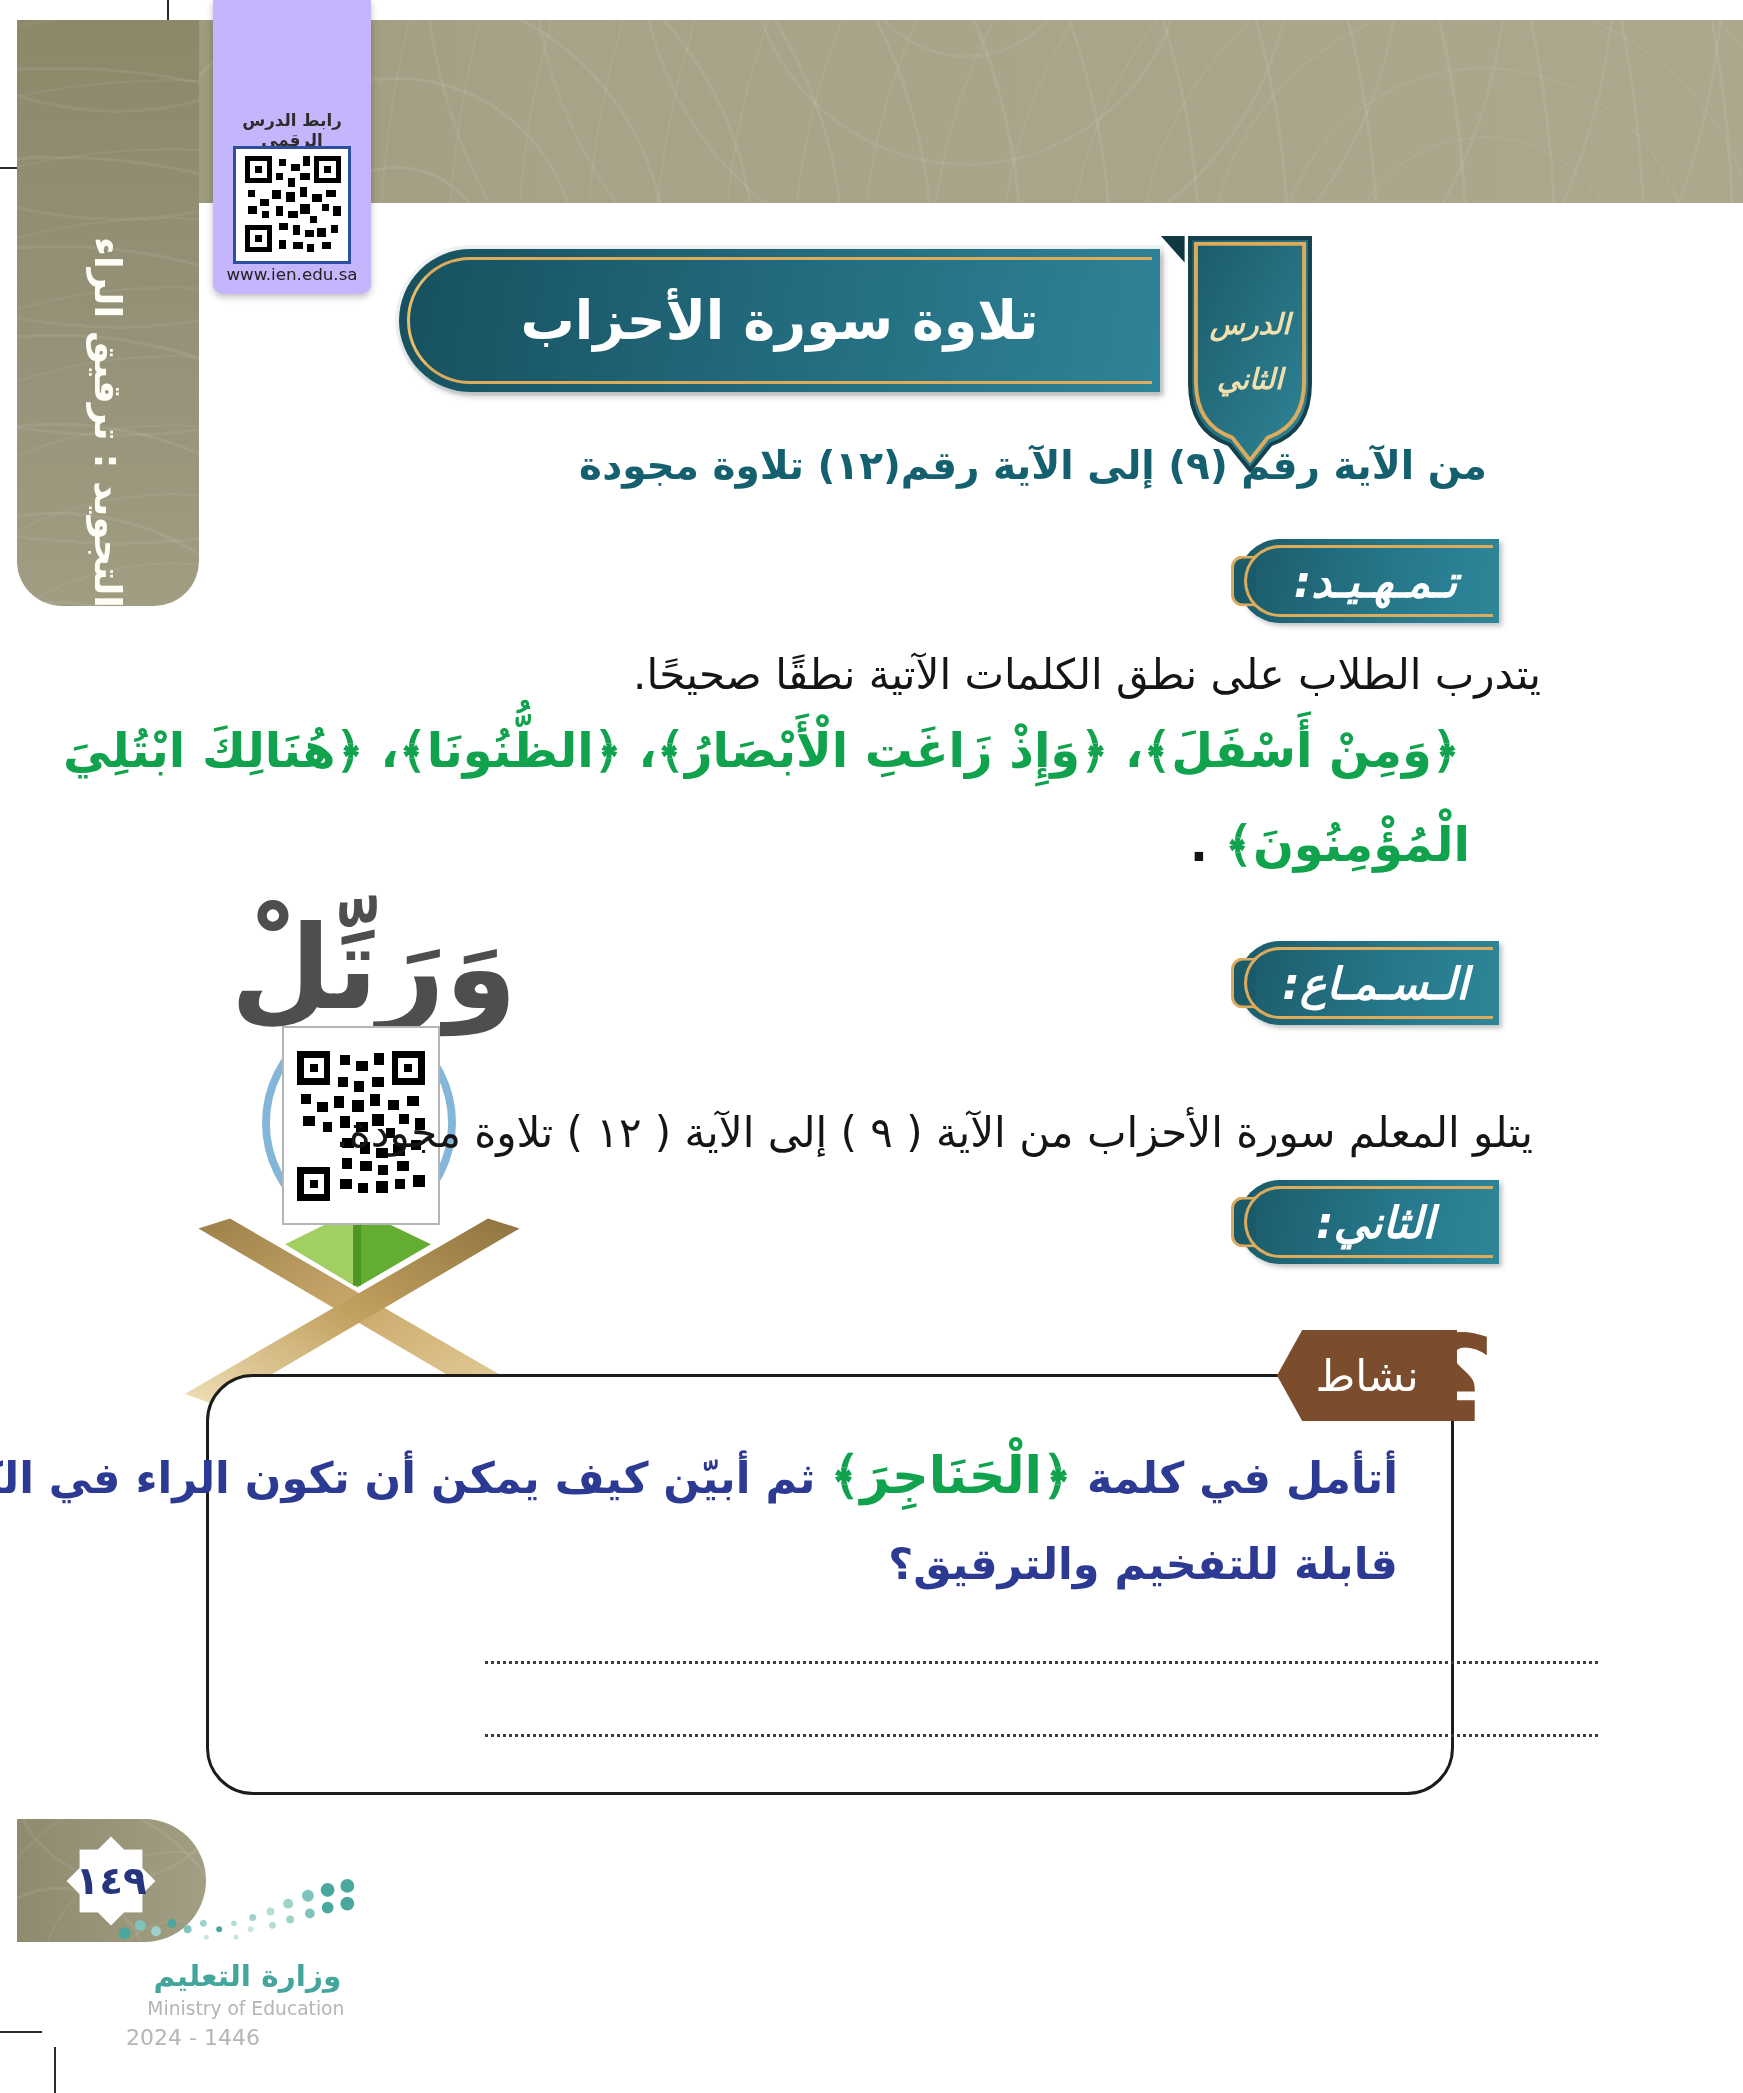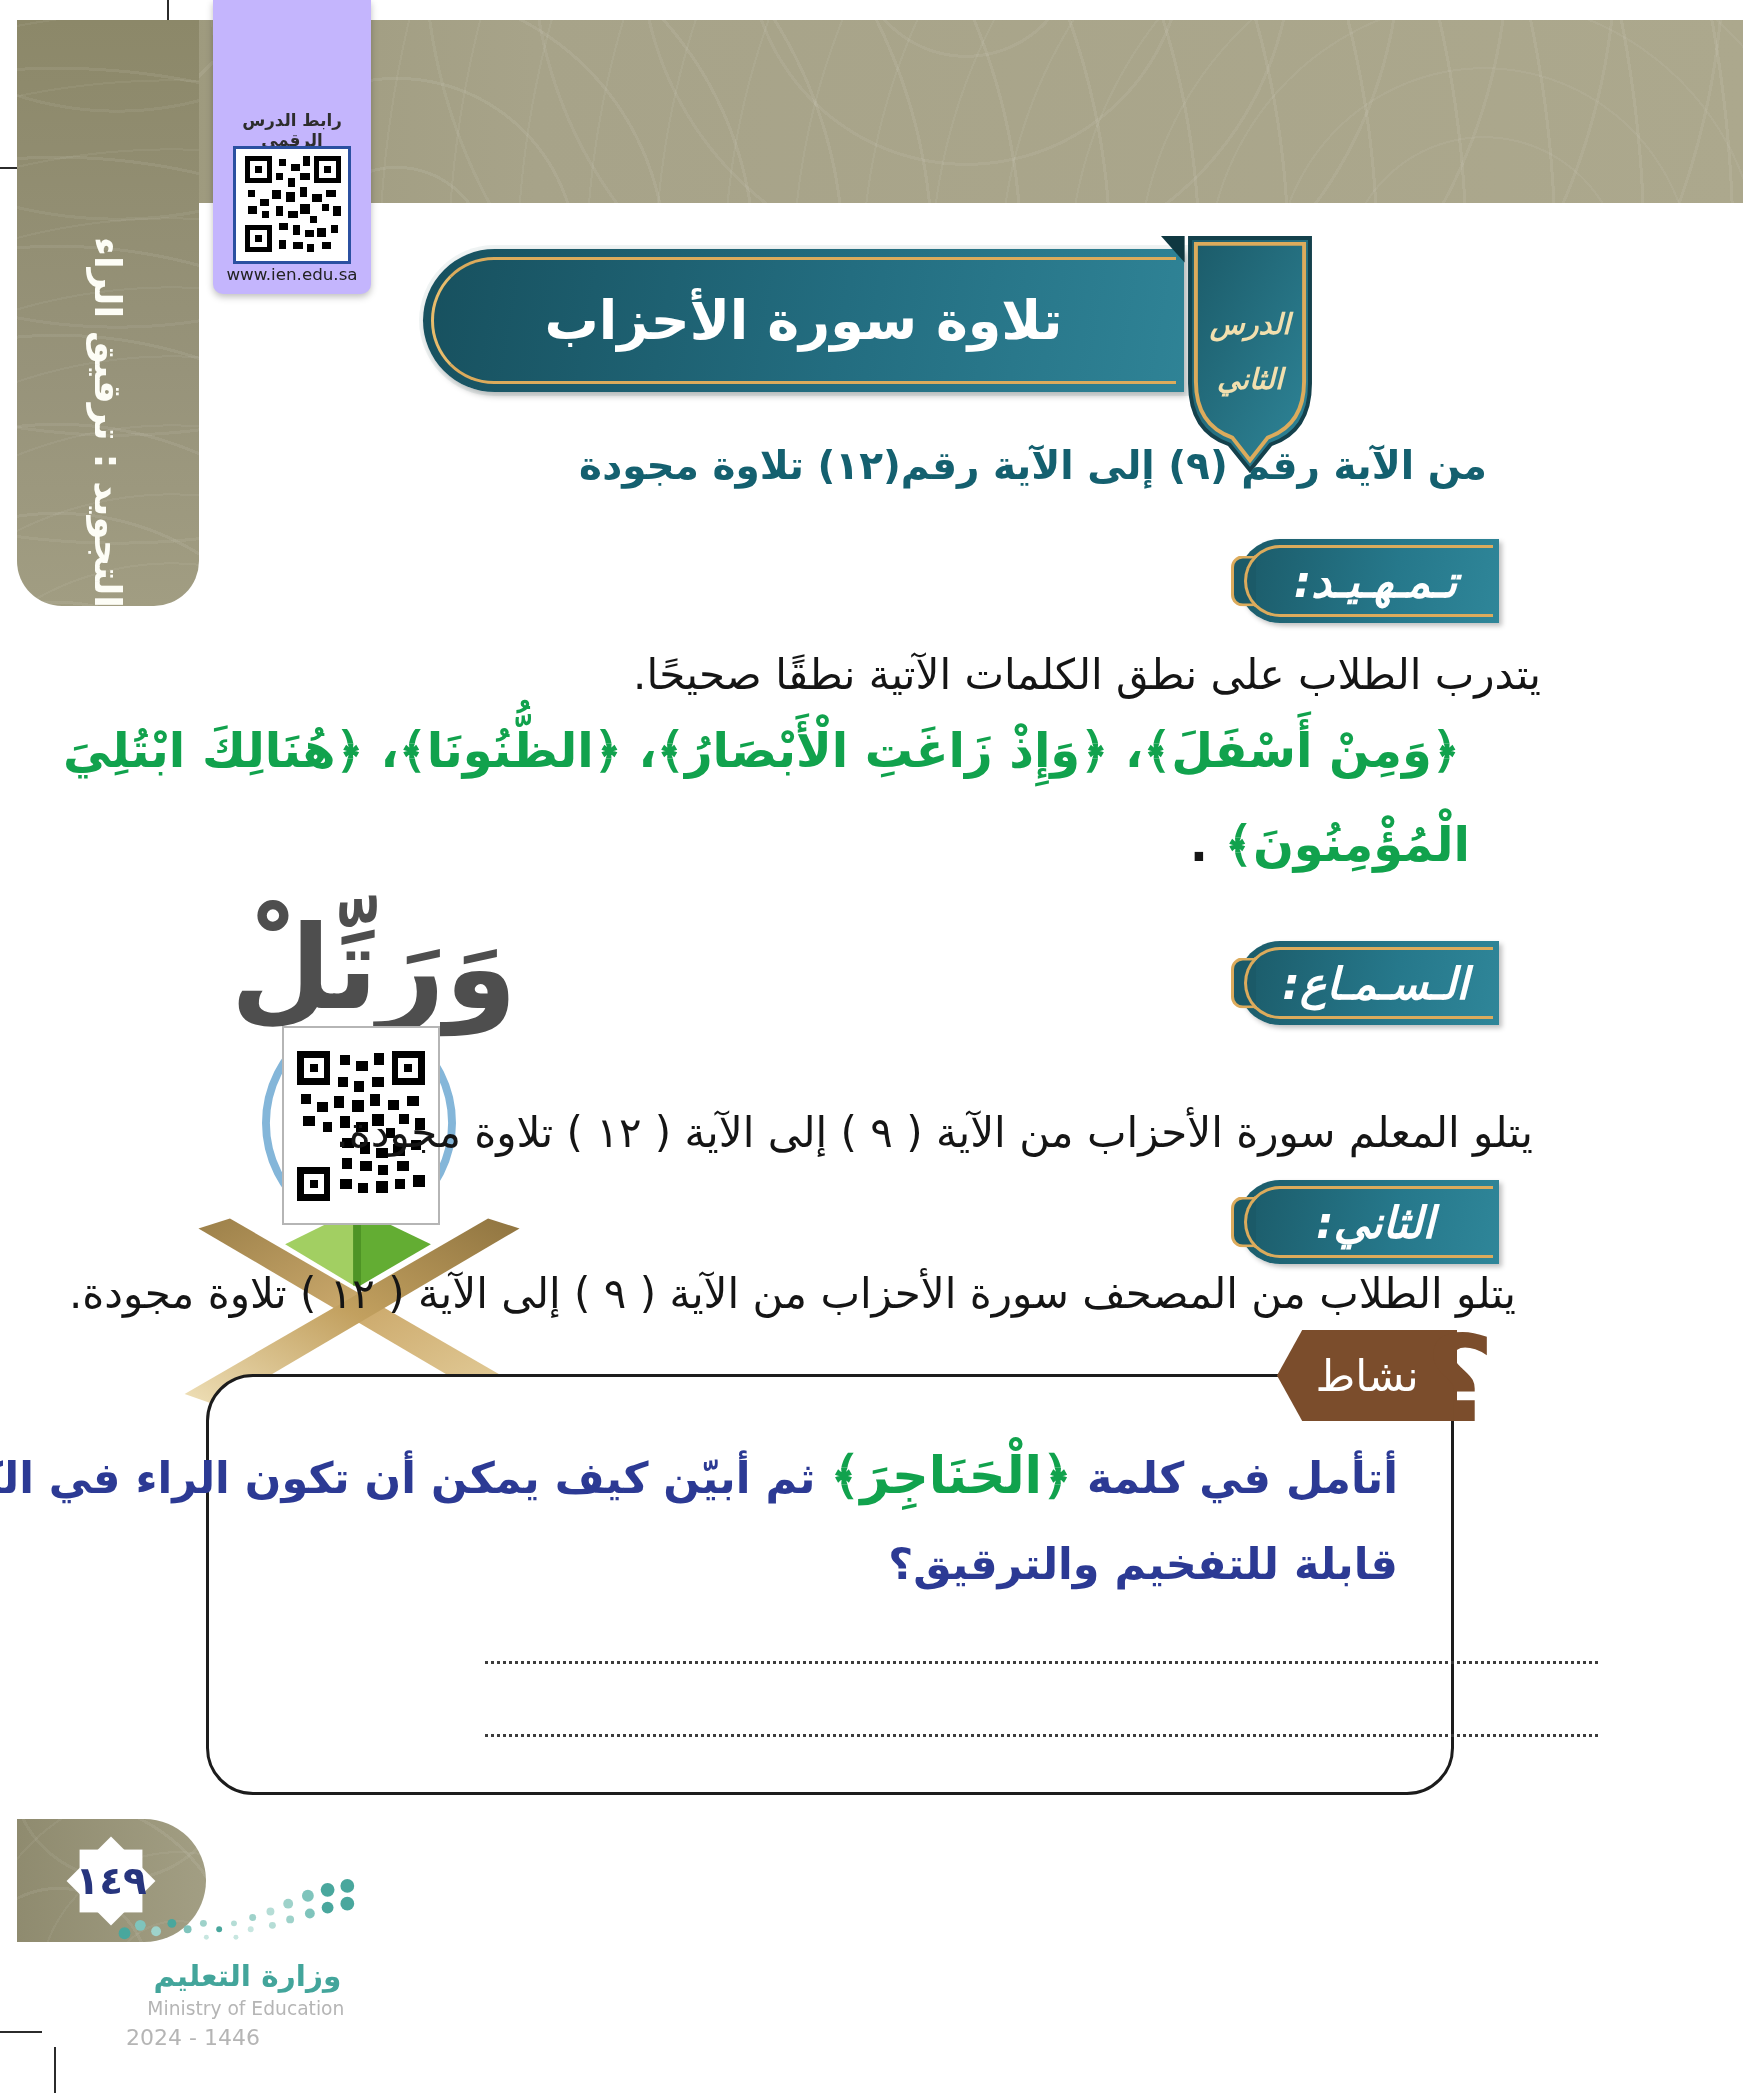--- a/index.html
+++ b/index.html
@@ -26,21 +26,21 @@
     writing-mode:vertical-rl;color:#fdfdf6;font-size:37px;font-weight:bold;letter-spacing:5.9px;white-space:nowrap;}
 
   
   .qrbox{position:absolute;left:214px;top:0;width:158px;height:294px;background:#c4b5fd;
     border-radius:0 0 9.9px 9.9px;box-shadow:0 3px 7.9px rgba(0,0,0,0.25);}
   .qrbox .label{position:absolute;top:110px;width:100%;text-align:center;font-size:16.7px;font-weight:bold;color:#2d2d2d;}
   .qrbox .qrframe{position:absolute;left:19.7px;top:146px;width:118px;height:118px;border:3.9px solid #2b50a1;background:#fff;box-sizing:border-box;padding:4.9px;}
   .qrbox .url{position:absolute;bottom:9.9px;width:100%;text-align:center;font-size:16.7px;color:#222;direction:ltr;}
 
   
-  .title-banner{position:absolute;left:424px;top:249px;width:761px;height:143px;
+  .title-banner{position:absolute;left:400px;top:249px;width:761px;height:143px;
     background:linear-gradient(100deg,#17505e 0%,#236d80 55%,#2f8396 100%);
     border-radius:74px 0 0 74px;box-shadow:0 0 0 3.9px #16475211, 3px 3.9px 5.9px rgba(0,0,0,0.25);}
   .title-banner .gold{position:absolute;inset:7.9px;border:3px solid #dcab5c;border-left:3px solid #e8bc6b;
     border-radius:63px 0 0 63px;border-right:none;}
   .title-banner .txt{position:absolute;inset:0;display:flex;align-items:center;justify-content:center;
     color:#ffffff;font-size:54px;font-weight:bold;}
 
   
   .lesson-badge{position:absolute;left:1185px;top:236px;width:132px;height:238px;}
   .lesson-badge .t1,.lesson-badge .t2{position:absolute;width:100%;text-align:center;color:#f2dfae;font-weight:bold;font-size:28.6px;font-style:italic;}
@@ -283,21 +283,20 @@
       <div class="gold"></div>
     <div class="txt">الـسـمـاع:</div>
   </div>
   <div class="bodyline" style="right:210px;top:1108px;">يتلو المعلم سورة الأحزاب من الآية ( ٩ ) إلى الآية ( ١٢ ) تلاوة مجودة.</div>
 
   <div class="sec-banner" style="top:1180px;">
     <div class="bump"></div>
       <div class="gold"></div>
     <div class="txt">الثاني:</div>
   </div>
-  <div class="bodyline" style="right:227px;top:1269px;">يتلو الطلاب من المصحف سورة الأحزاب من الآية ( ٩ ) إلى الآية ( ١٢ ) تلاوة مجودة.</div>
 
   <div class="activity-box">
     <div class="dotline" style="top:284px;"></div>
     <div class="dotline" style="top:357px;"></div>
   </div>
   <div class="nashat-badge">
     <span>نشاط</span>
   </div>
   <div class="qmark">؟</div>
   <div class="act-line1">

